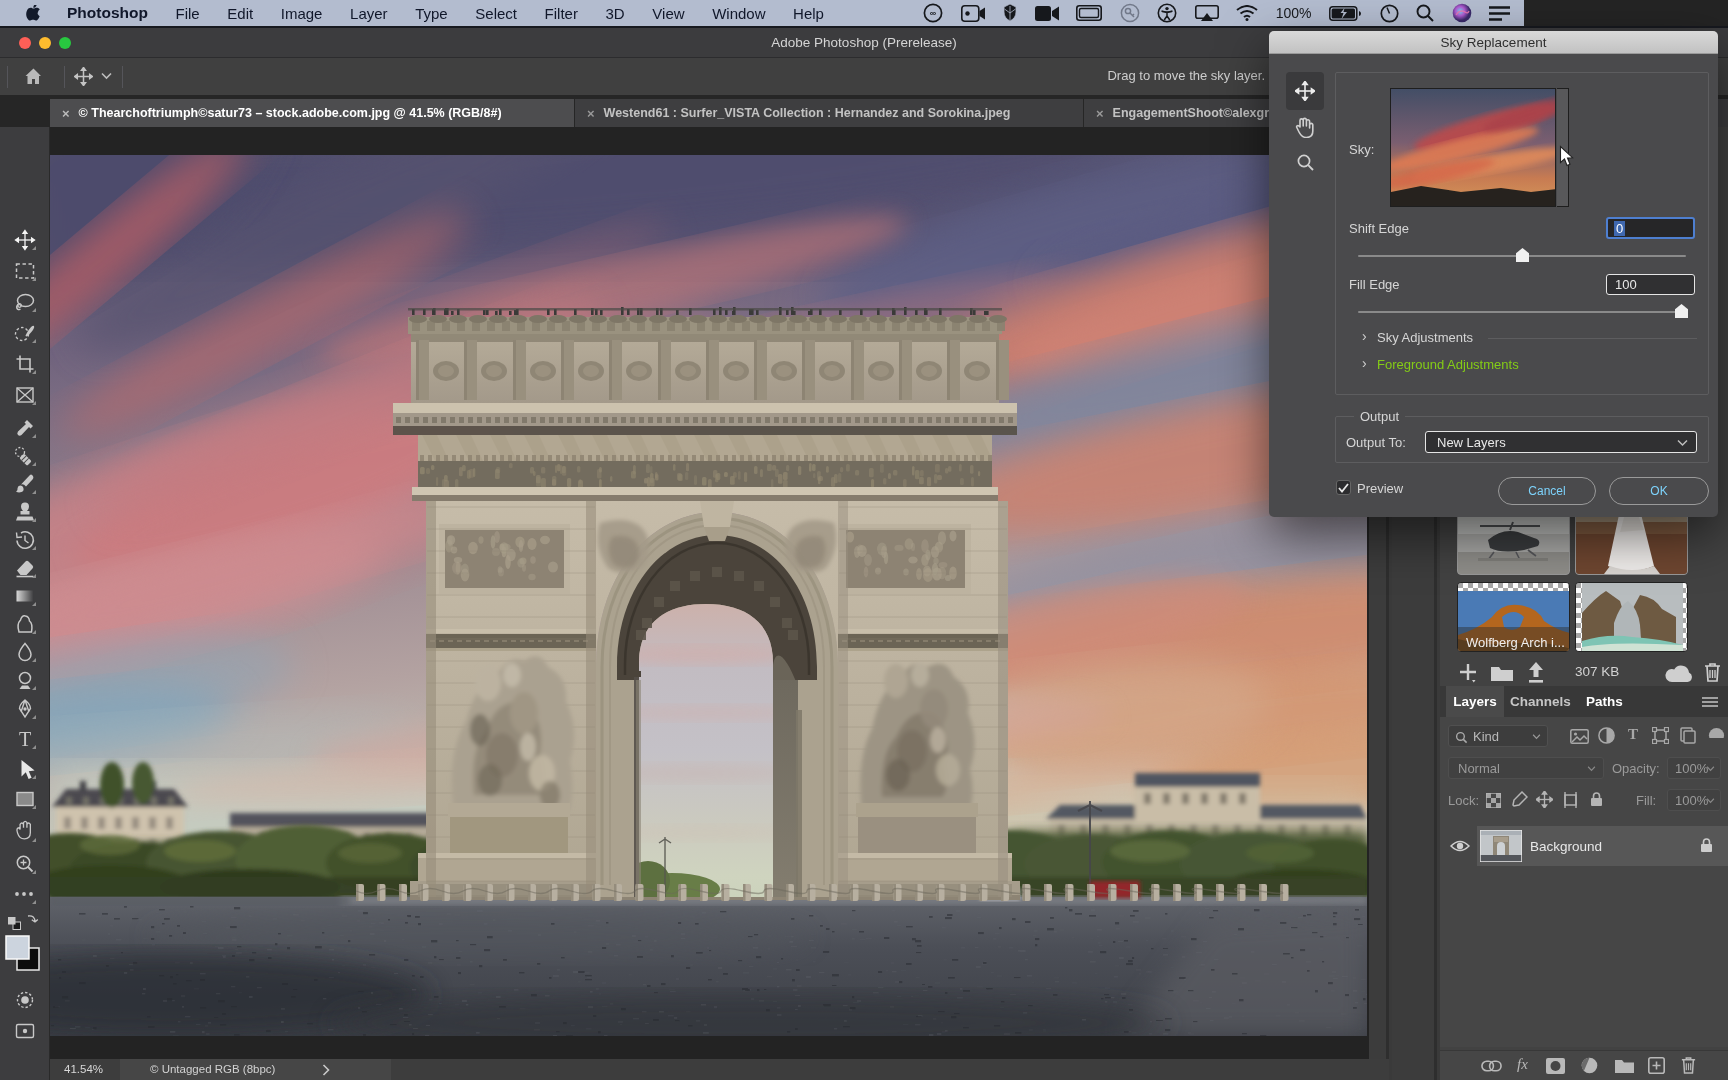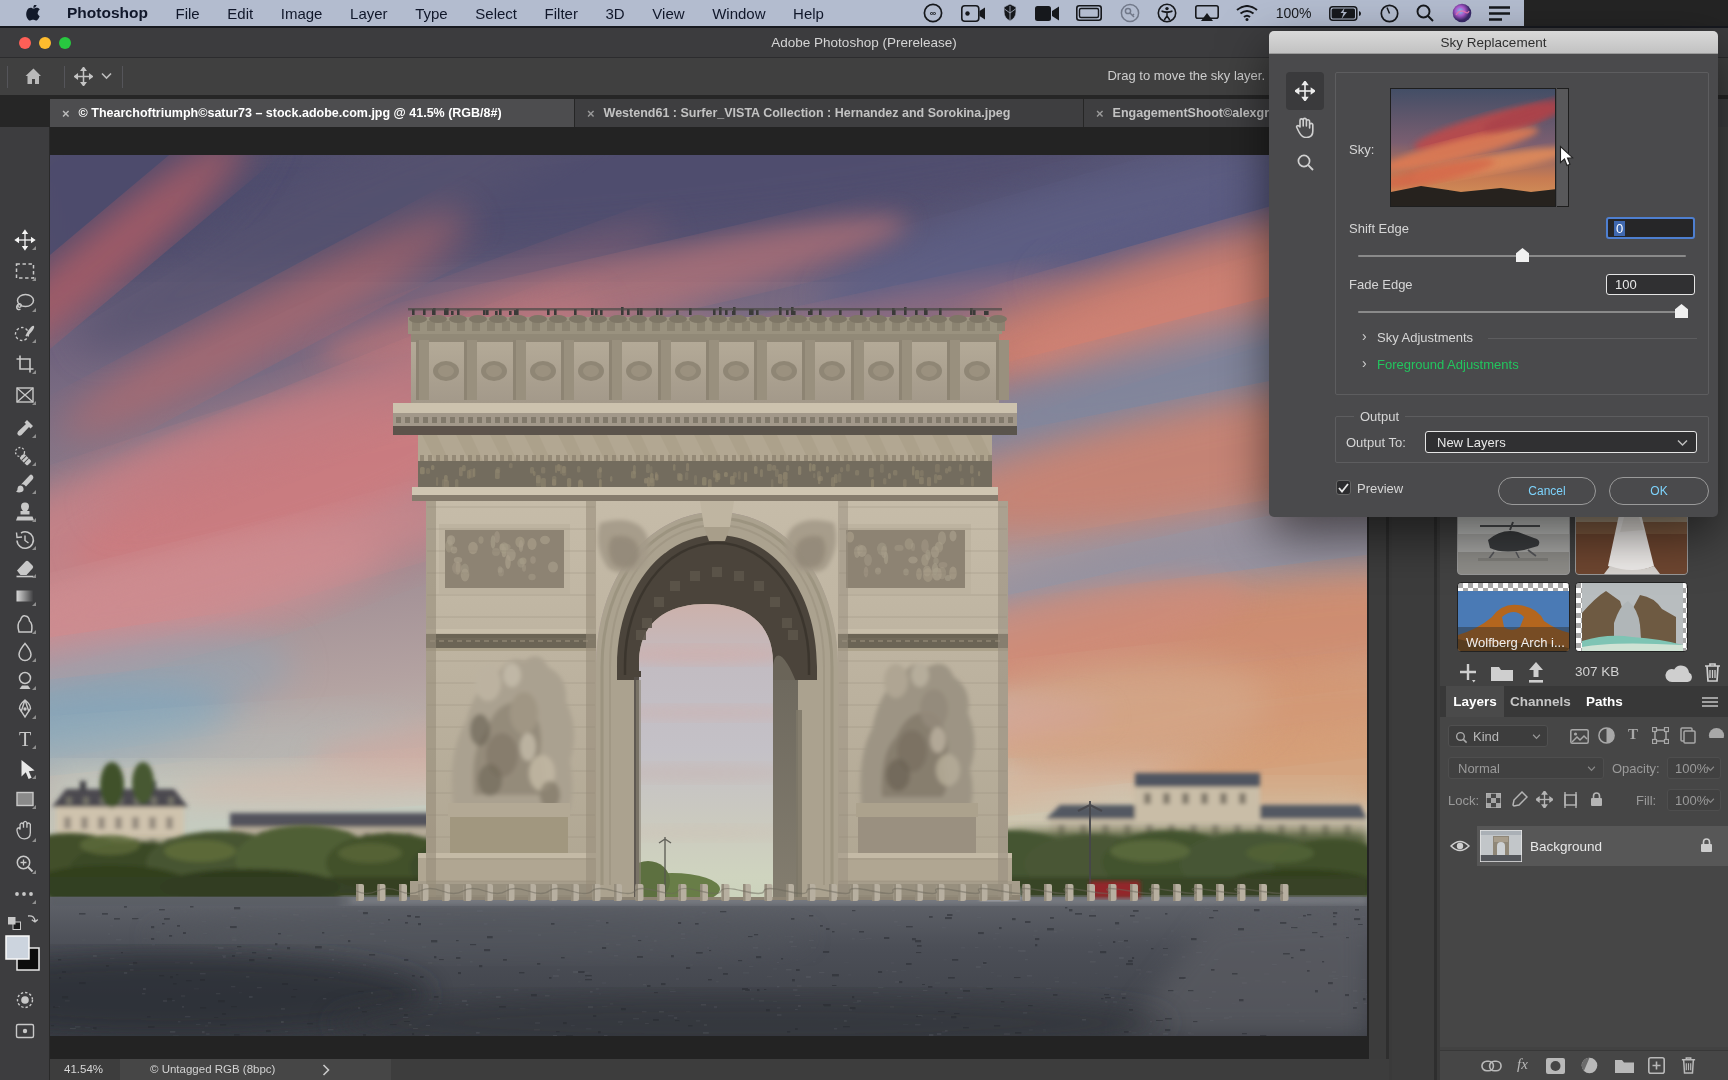--- a/index.html
+++ b/index.html
@@ -2245,32 +2245,32 @@
       <path d="M1.5 1.5 L1.5 17.5 L5.5 14 L8 20.5 L11 19.3 L8.5 13 L13.5 12.7 Z" fill="#fff" stroke="#222" stroke-width="1.1"></path>
     </svg>
 
   <div class="abs" style="left:80px;top:190px;color:#d6d6d6">Shift Edge</div>
   <div class="fld" style="left:337px;top:186px;width:89px;height:22px;border:2px solid #4e7fd0;background:#262628">
       <span style="position:absolute;left:6px;top:2px;background:#3f68b0;color:#fff;padding:0 2px">0</span>
     </div>
   <div class="slider" style="left:89px;top:224px;width:328px"></div>
   <div class="sthumb" style="left:247px;top:217px"></div>
 
-  <div class="abs" style="left:80px;top:246px;color:#d6d6d6">Fade Edge</div>
+  <div class="abs" style="left:80px;top:246px;color:#d6d6d6">Fill Edge</div>
   <div class="fld" style="left:337px;top:243px;width:89px;height:21px">
       <span style="position:absolute;left:8px;top:2px">100</span>
     </div>
   <div class="slider" style="left:89px;top:280px;width:328px"></div>
   <div class="sthumb" style="left:406px;top:273px"></div>
 
   <div class="abs" style="left:93px;top:297px;color:#cfcfcf;font-size:14px">›</div>
   <div class="abs" style="left:108px;top:299px;color:#d6d6d6">Sky Adjustments</div>
   <div class="abs" style="left:219px;top:307px;width:209px;height:1px;background:#5d5d5f"></div>
   <div class="abs" style="left:93px;top:324px;color:#cfcfcf;font-size:14px">›</div>
-  <div class="abs" style="left:108px;top:326px;color:#22c55e">Foreground Adjustments</div>
+  <div class="abs" style="left:108px;top:326px;color:#84cc16">Foreground Adjustments</div>
 
   <div class="gbox" style="left:66px;top:385px;width:374px;height:47px"></div>
   <div class="abs" style="left:85px;top:378px;background:#4a4a4c;padding:0 6px;color:#d6d6d6">Output</div>
   <div class="abs" style="left:77px;top:404px;color:#d6d6d6">Output To:</div>
   <div class="fld" style="left:156px;top:400px;width:272px;height:22px">
       <span style="position:absolute;left:11px;top:3px">New Layers</span>
     <svg class="abs" style="right:8px;top:7px" width="11" height="8" viewBox="0 0 11 8">
         <path d="M1 1.5l4.5 4.5L10 1.5" stroke="#bdbdbd" stroke-width="1.5" fill="none"></path>
       </svg>
   </div>

